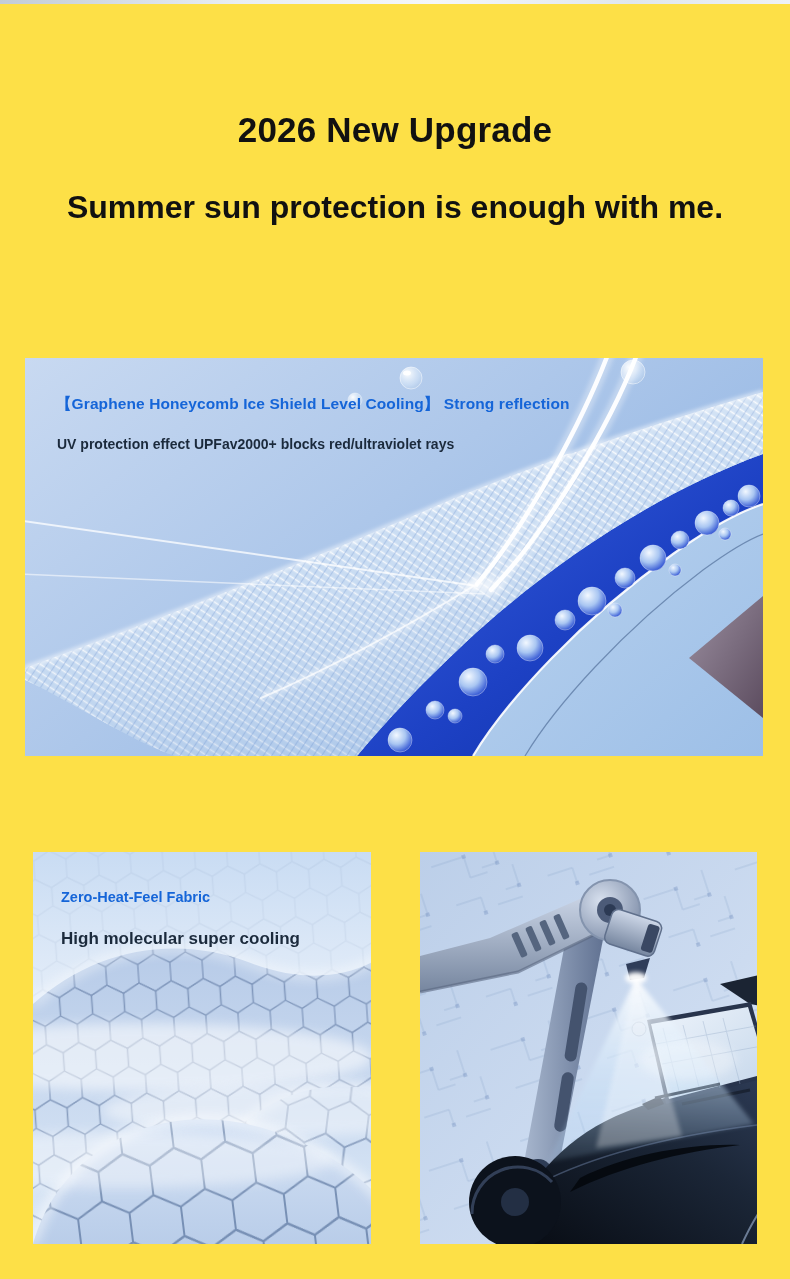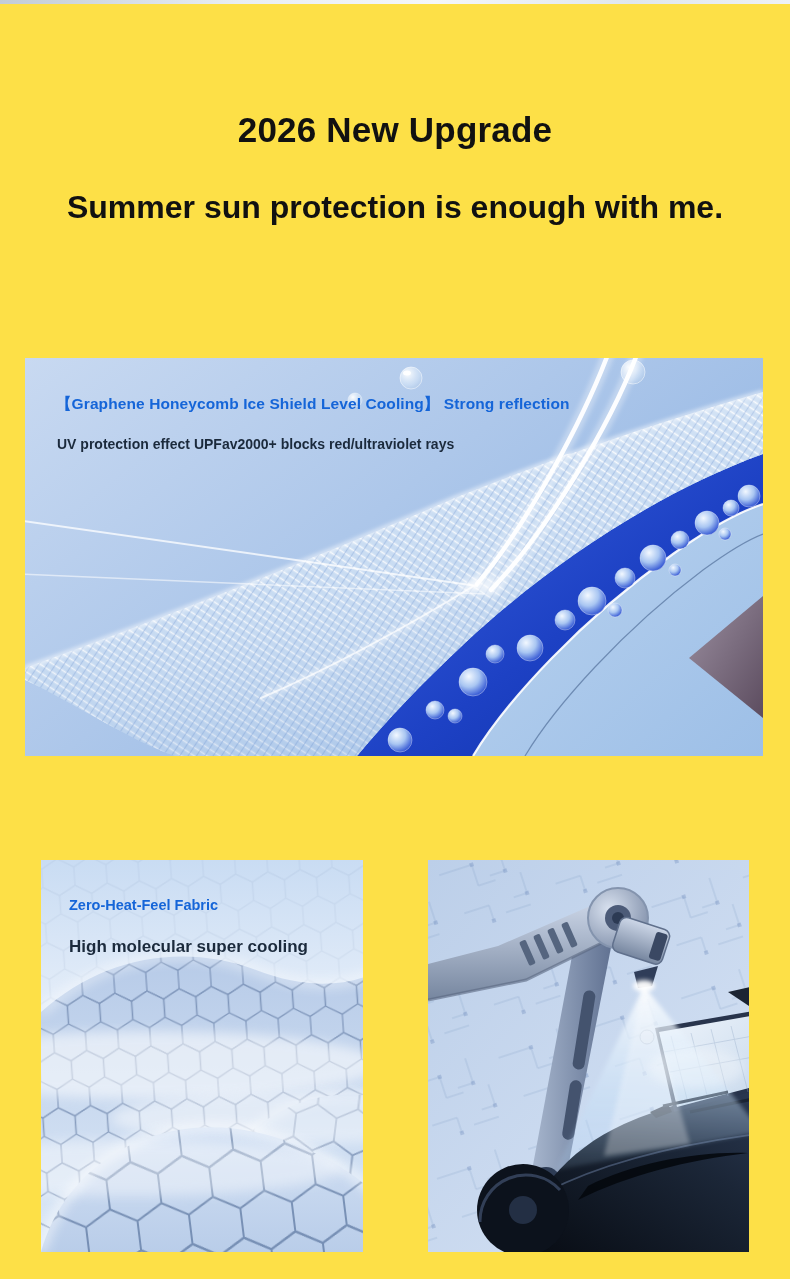--- a/index.html
+++ b/index.html
@@ -38,21 +38,21 @@
     color:var(--hero_heading_blue,#1565d8);letter-spacing:.1px;
   }
   .hero-sub{
     margin:21px 0 0 1px;font-size:14px;font-weight:700;
     color:var(--dark_text,#1b2a3c);
   }
   .cards{
     display:flex;gap:33px;margin:34px 25px 0 25px;
   }
   .card{
-    position:relative;margin:16px;width:353px;height:392px;overflow:hidden;
+    position:relative;margin:8px;width:353px;height:392px;overflow:hidden;
   }
   .card svg{display:block;}
   .card-text{position:absolute;left:28px;top:37px;}
   .card--right .card-text{left:34px;}
   .card-title{
     margin:0;font-size:14.5px;font-weight:700;
     color:var(--hero_heading_blue,#1565d8);
   }
   .card-sub{
     margin:24px 0 0 0;font-size:17px;font-weight:700;

